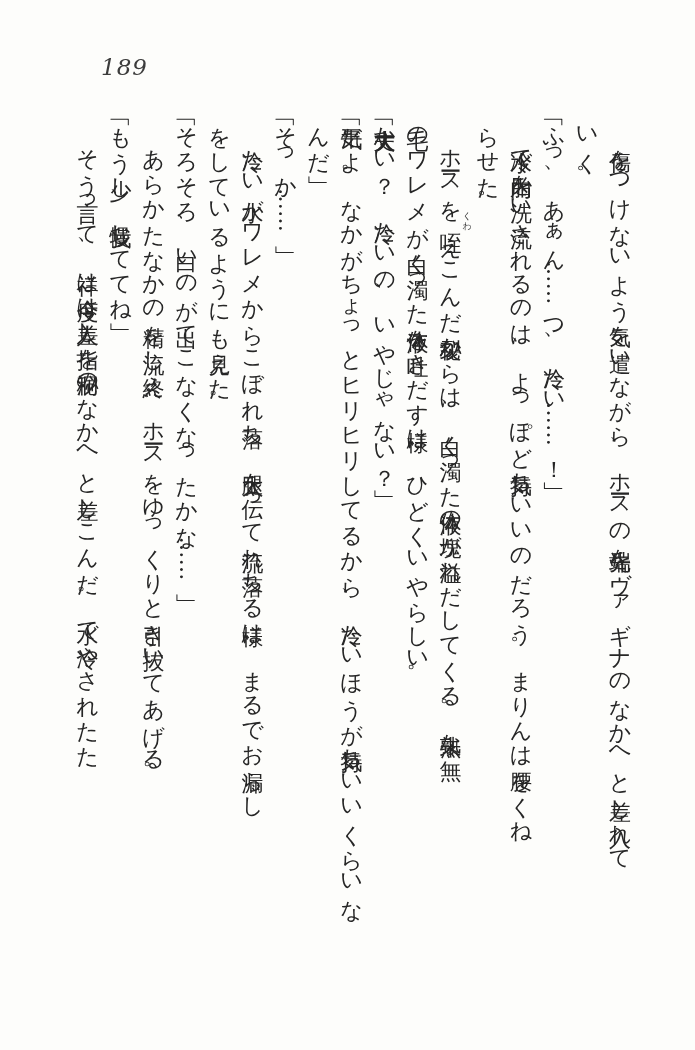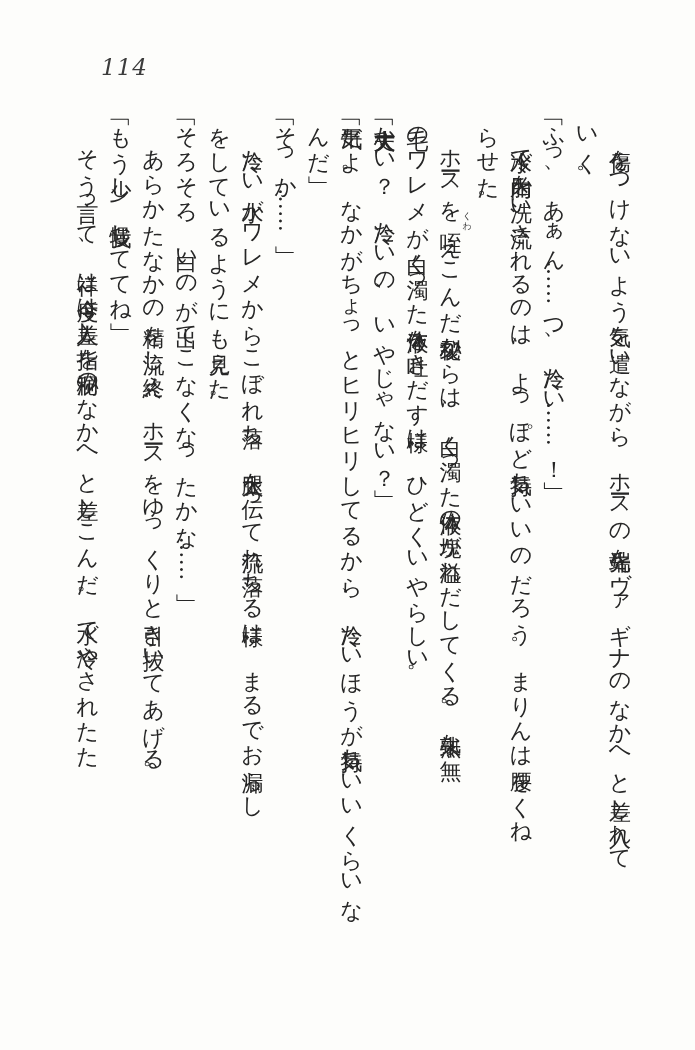--- a/index.html
+++ b/index.html
@@ -52,21 +52,21 @@
   rt {
     font-size: 9px;
     color: #3a3a3a;
     letter-spacing: 0;
   }
 </style>
 </head>
 <body>
 
 <div class="page">
-  <div class="page-number">114</div>
+  <div class="page-number">189</div>
   <div class="text-block">
       <p class="text-column">　傷をつけないよう気を遣いながら、ホースの先端をヴァギナのなかへと差し入れて</p>
       <p class="text-column">いく。</p>
       <p class="text-column">「ふっ、あぁん……つ、冷たい……！」</p>
       <p class="text-column">　冷水で胎内を洗い流されるのは、よっぽど気持ちいいのだろう。まりんは腰をくね</p>
       <p class="text-column">らせた。</p>
       <p class="text-column">　ホースを<ruby>咥<rt>くわ</rt></ruby>えこんだ秘裂からは、白く濁った体液の塊が溢れだしてくる。未熟な無</p>
       <p class="text-column">毛のワレメが白く濁った体液を吐きだす様は、ひどくいやらしい。</p>
       <p class="text-column">「大丈夫かい？　冷たいの、いやじゃない？」</p>
       <p class="text-column">「平気だよ。なかがちょっとヒリヒリしてるから、冷たいほうが気持ちいいくらいな</p>

